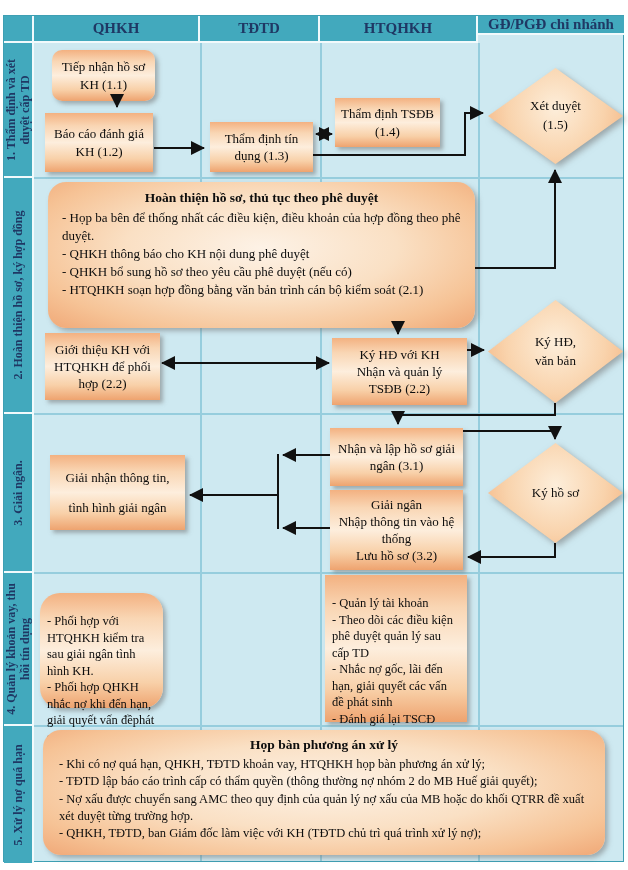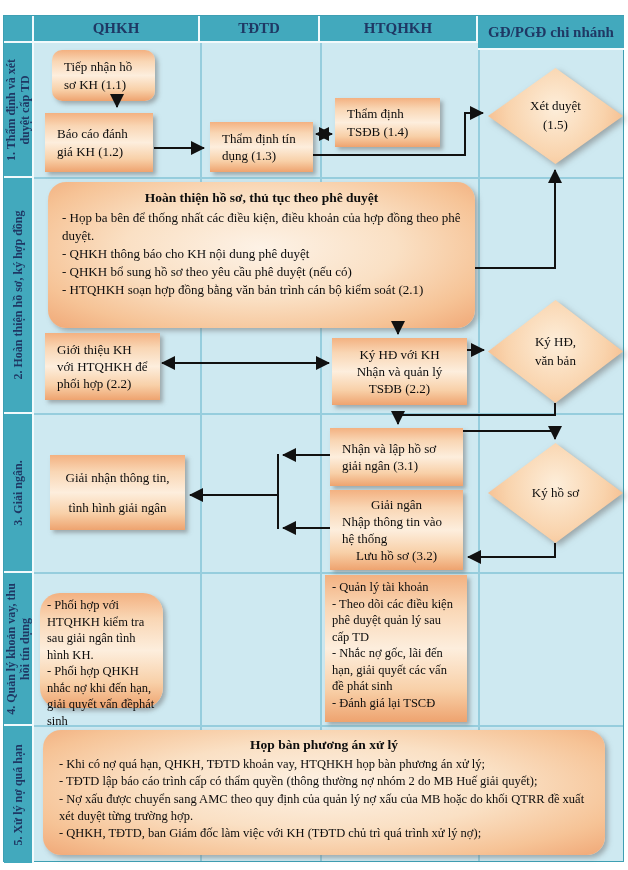--- a/index.html
+++ b/index.html
@@ -15,36 +15,36 @@
          font-size:15px;display:flex;align-items:center;justify-content:center;
          box-sizing:border-box;border-right:2px solid #f2fafc;border-bottom:2px solid #f2fafc;}
   .lcell{position:absolute;left:0;width:30px;background:var(--teal);box-sizing:border-box;
          border-right:2px solid #f2fafc;border-bottom:2px solid #f2fafc;}
   .lrot{position:absolute;left:50%;top:50%;transform:translate(-50%,-50%) rotate(-90deg);
         color:var(--navy);font-weight:bold;font-size:12px;line-height:1.2;text-align:center;
         display:flex;align-items:center;justify-content:center;}
   .vline{position:absolute;width:2px;background:var(--gridline);top:27px;bottom:0;}
   .hline{position:absolute;height:2px;background:var(--gridline);left:30px;right:0;}
   .pbox{position:absolute;box-sizing:border-box;color:var(--ink);font-size:13px;line-height:1.32;
-        text-align:left;display:flex;flex-direction:column;align-items:center;justify-content:center;
+        text-align:center;display:flex;flex-direction:column;align-items:center;justify-content:center;
         background:linear-gradient(180deg,#f3b181 0%,#f9d6b4 22%,#fdeedd 50%,#f8d0a8 78%,#eea36f 100%);
-        box-shadow:3px 3px 4px rgba(110,110,110,.5);padding:2px 12px;}
+        box-shadow:3px 3px 4px rgba(110,110,110,.5);padding:2px 4px;}
   .round{border-radius:10px;}
   .pbig{position:absolute;box-sizing:border-box;color:var(--ink);border-radius:18px;
         background:radial-gradient(ellipse at 50% 45%,#fdf2e6 0%,#fae0c4 45%,#f6c396 78%,#f0a877 100%);
         box-shadow:3px 3px 5px rgba(110,110,110,.5);padding:6px 14px;}
   .pbig .ttl{font-weight:bold;text-align:center;font-size:13.5px;margin:2px 0 3px 0;}
   .pbig .blt{font-size:13px;line-height:1.38;text-align:left;}
   .dwrap{position:absolute;filter:drop-shadow(3px 3px 3px rgba(110,110,110,.55));}
   .diamond{width:100%;height:100%;clip-path:polygon(50% 0,100% 50%,50% 100%,0 50%);
         background:radial-gradient(circle at 50% 42%,#fdeeda 0%,#f9d3ac 55%,#f3b07c 100%);
         display:flex;flex-direction:column;align-items:center;justify-content:center;
         color:var(--ink);font-size:13px;line-height:1.45;text-align:center;}
   .smallbul{font-size:12.5px;line-height:1.32;text-align:left;align-items:flex-start;
-        justify-content:flex-start;padding:4px 7px;}
+        justify-content:flex-start;padding:20px 7px;}
   svg.flow{position:absolute;left:0;top:0;pointer-events:none;}
 </style>
 </head>
 <body>
 
 <div class="canvas">
   <div class="table">
 
     <div class="vline" style="left:196px;"></div>
     <div class="vline" style="left:316px;"></div>
@@ -57,21 +57,21 @@
     <div class="hcell" style="left:0;top:0;width:30px;height:27px;"></div>
     <div class="hcell" style="left:30px;top:0;width:166px;height:27px;">
       <span>QHKH</span>
     </div>
     <div class="hcell" style="left:196px;top:0;width:120px;height:27px;">
       <span>TĐTD</span>
     </div>
     <div class="hcell" style="left:316px;top:0;width:158px;height:27px;">
       <span>HTQHKH</span>
     </div>
-    <div class="hcell" style="left:474px;top:0;width:146px;height:34px;border-right:none;">
+    <div class="hcell" style="left:474px;top:0;width:146px;height:19px;border-right:none;">
       <span>GĐ/PGĐ chi nhánh</span>
     </div>
 
     <div class="lcell" style="top:27px;height:135px;">
       <div class="lrot" style="width:130px;height:28px;">1. Thẩm định và xét duyệt cấp TD</div>
     </div>
     <div class="lcell" style="top:162px;height:236px;">
       <div class="lrot" style="width:230px;height:28px;">2. Hoàn thiện hồ sơ, ký hợp đồng</div>
     </div>
     <div class="lcell" style="top:398px;height:159px;">

